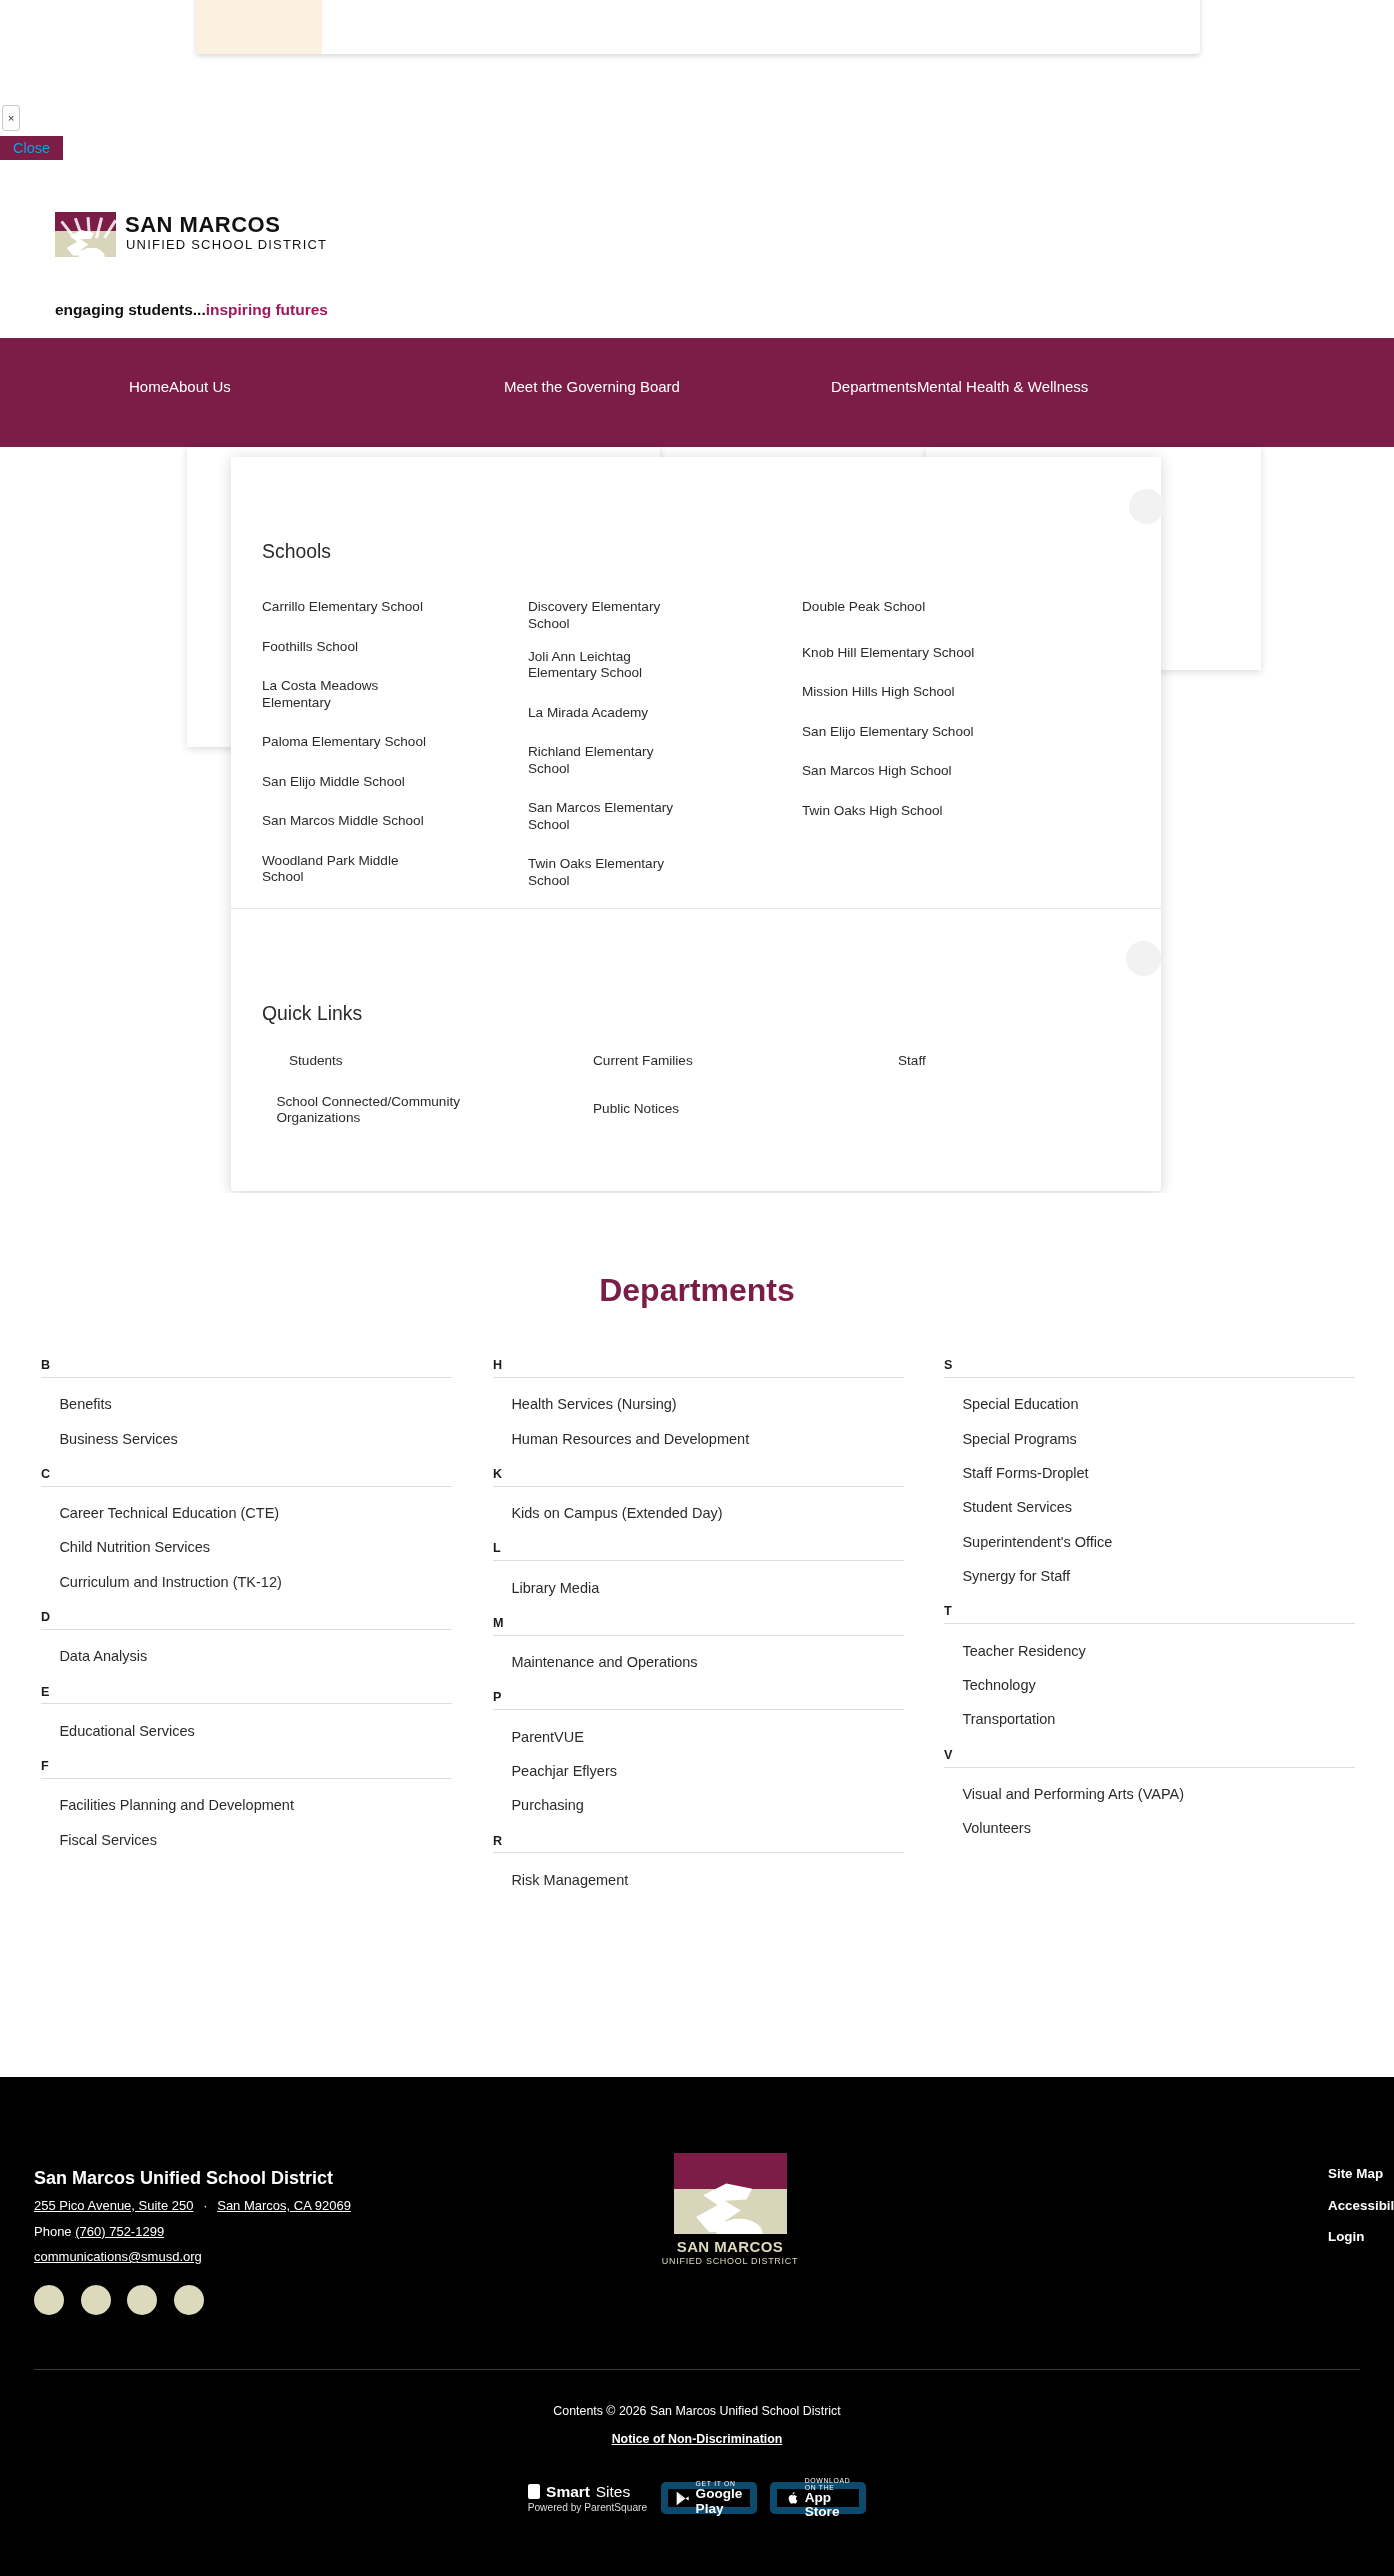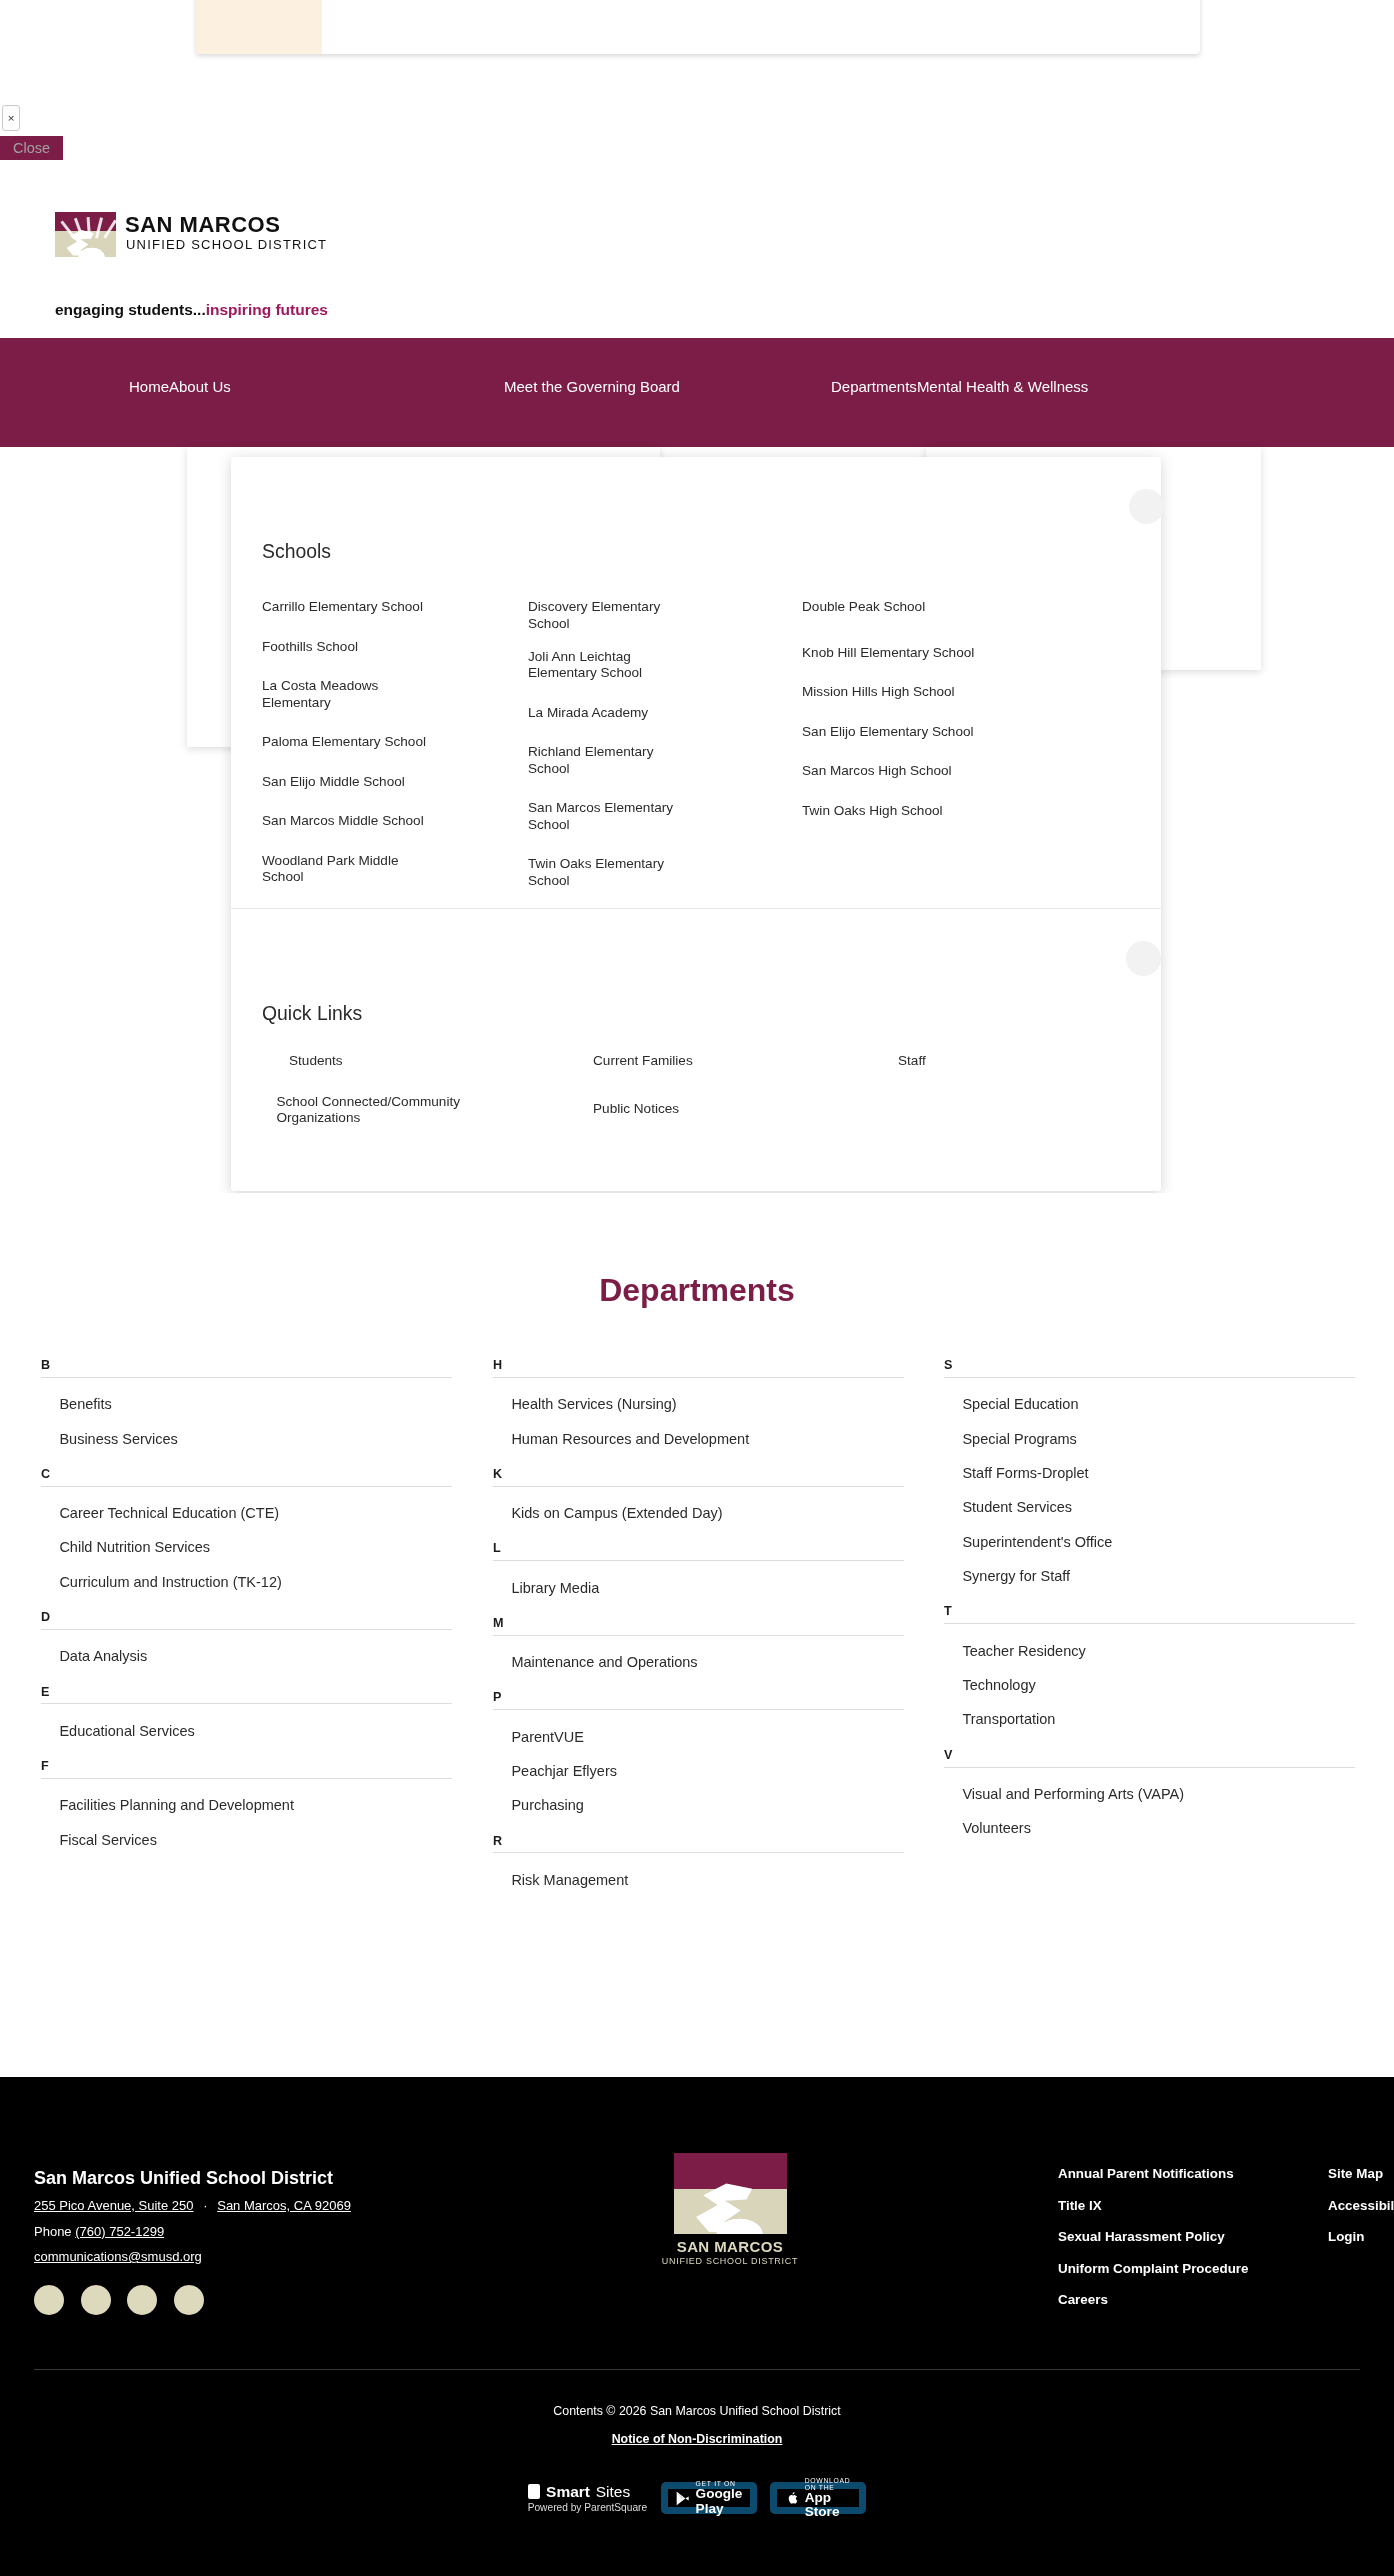--- a/index.html
+++ b/index.html
@@ -34,21 +34,21 @@
     background: #fdfdfd;
     border: 1px solid #c9c9c9;
     border-radius: 2.9px;
     font-size: 11.6px; line-height: 24px; text-align: center;
     color: #333; cursor: pointer;
   }
   .close-btn {
     position: absolute; left: 0; top: 136px;
     width: 63px; height: 24px;
     background: #7b1d46;
-    color: #a3a3a3;
+    color: #0ea5e9;
     font-size: 14.5px; line-height: 24px;
     text-align: center;
     cursor: pointer;
   }
 
   
   .header { position: absolute; left: 0; top: 180px; width: 1394px; height: 122px; background:#fff; }
   .logo-wrap { position: absolute; left: 55px; top: 32px; width: 281px; height: 68px; }
   .logo-mark {
     position: absolute; left: 0; top: 0; width: 61px; height: 45px;
@@ -400,27 +400,20 @@
   </div>
 
   <div class="f-logo">
     <div class="f-logo-img">
       <div class="f-logo-snake"></div>
     </div>
     <div class="f-logo-t1">SAN MARCOS</div>
     <div class="f-logo-t2">UNIFIED SCHOOL DISTRICT</div>
   </div>
 
-  <div class="f-links-a">
-    <a>Annual Parent Notifications</a>
-    <a>Title IX</a>
-    <a>Sexual Harassment Policy</a>
-    <a>Uniform Complaint Procedure</a>
-    <a>Careers</a>
-  </div>
   <div class="f-links-b">
     <a>Site Map</a>
     <a>Accessibility</a>
     <a>Login</a>
   </div>
 
   <div class="f-rule"></div>
 </div>
 
 <div class="f-copy">Contents © 2026 San Marcos Unified School District</div>

